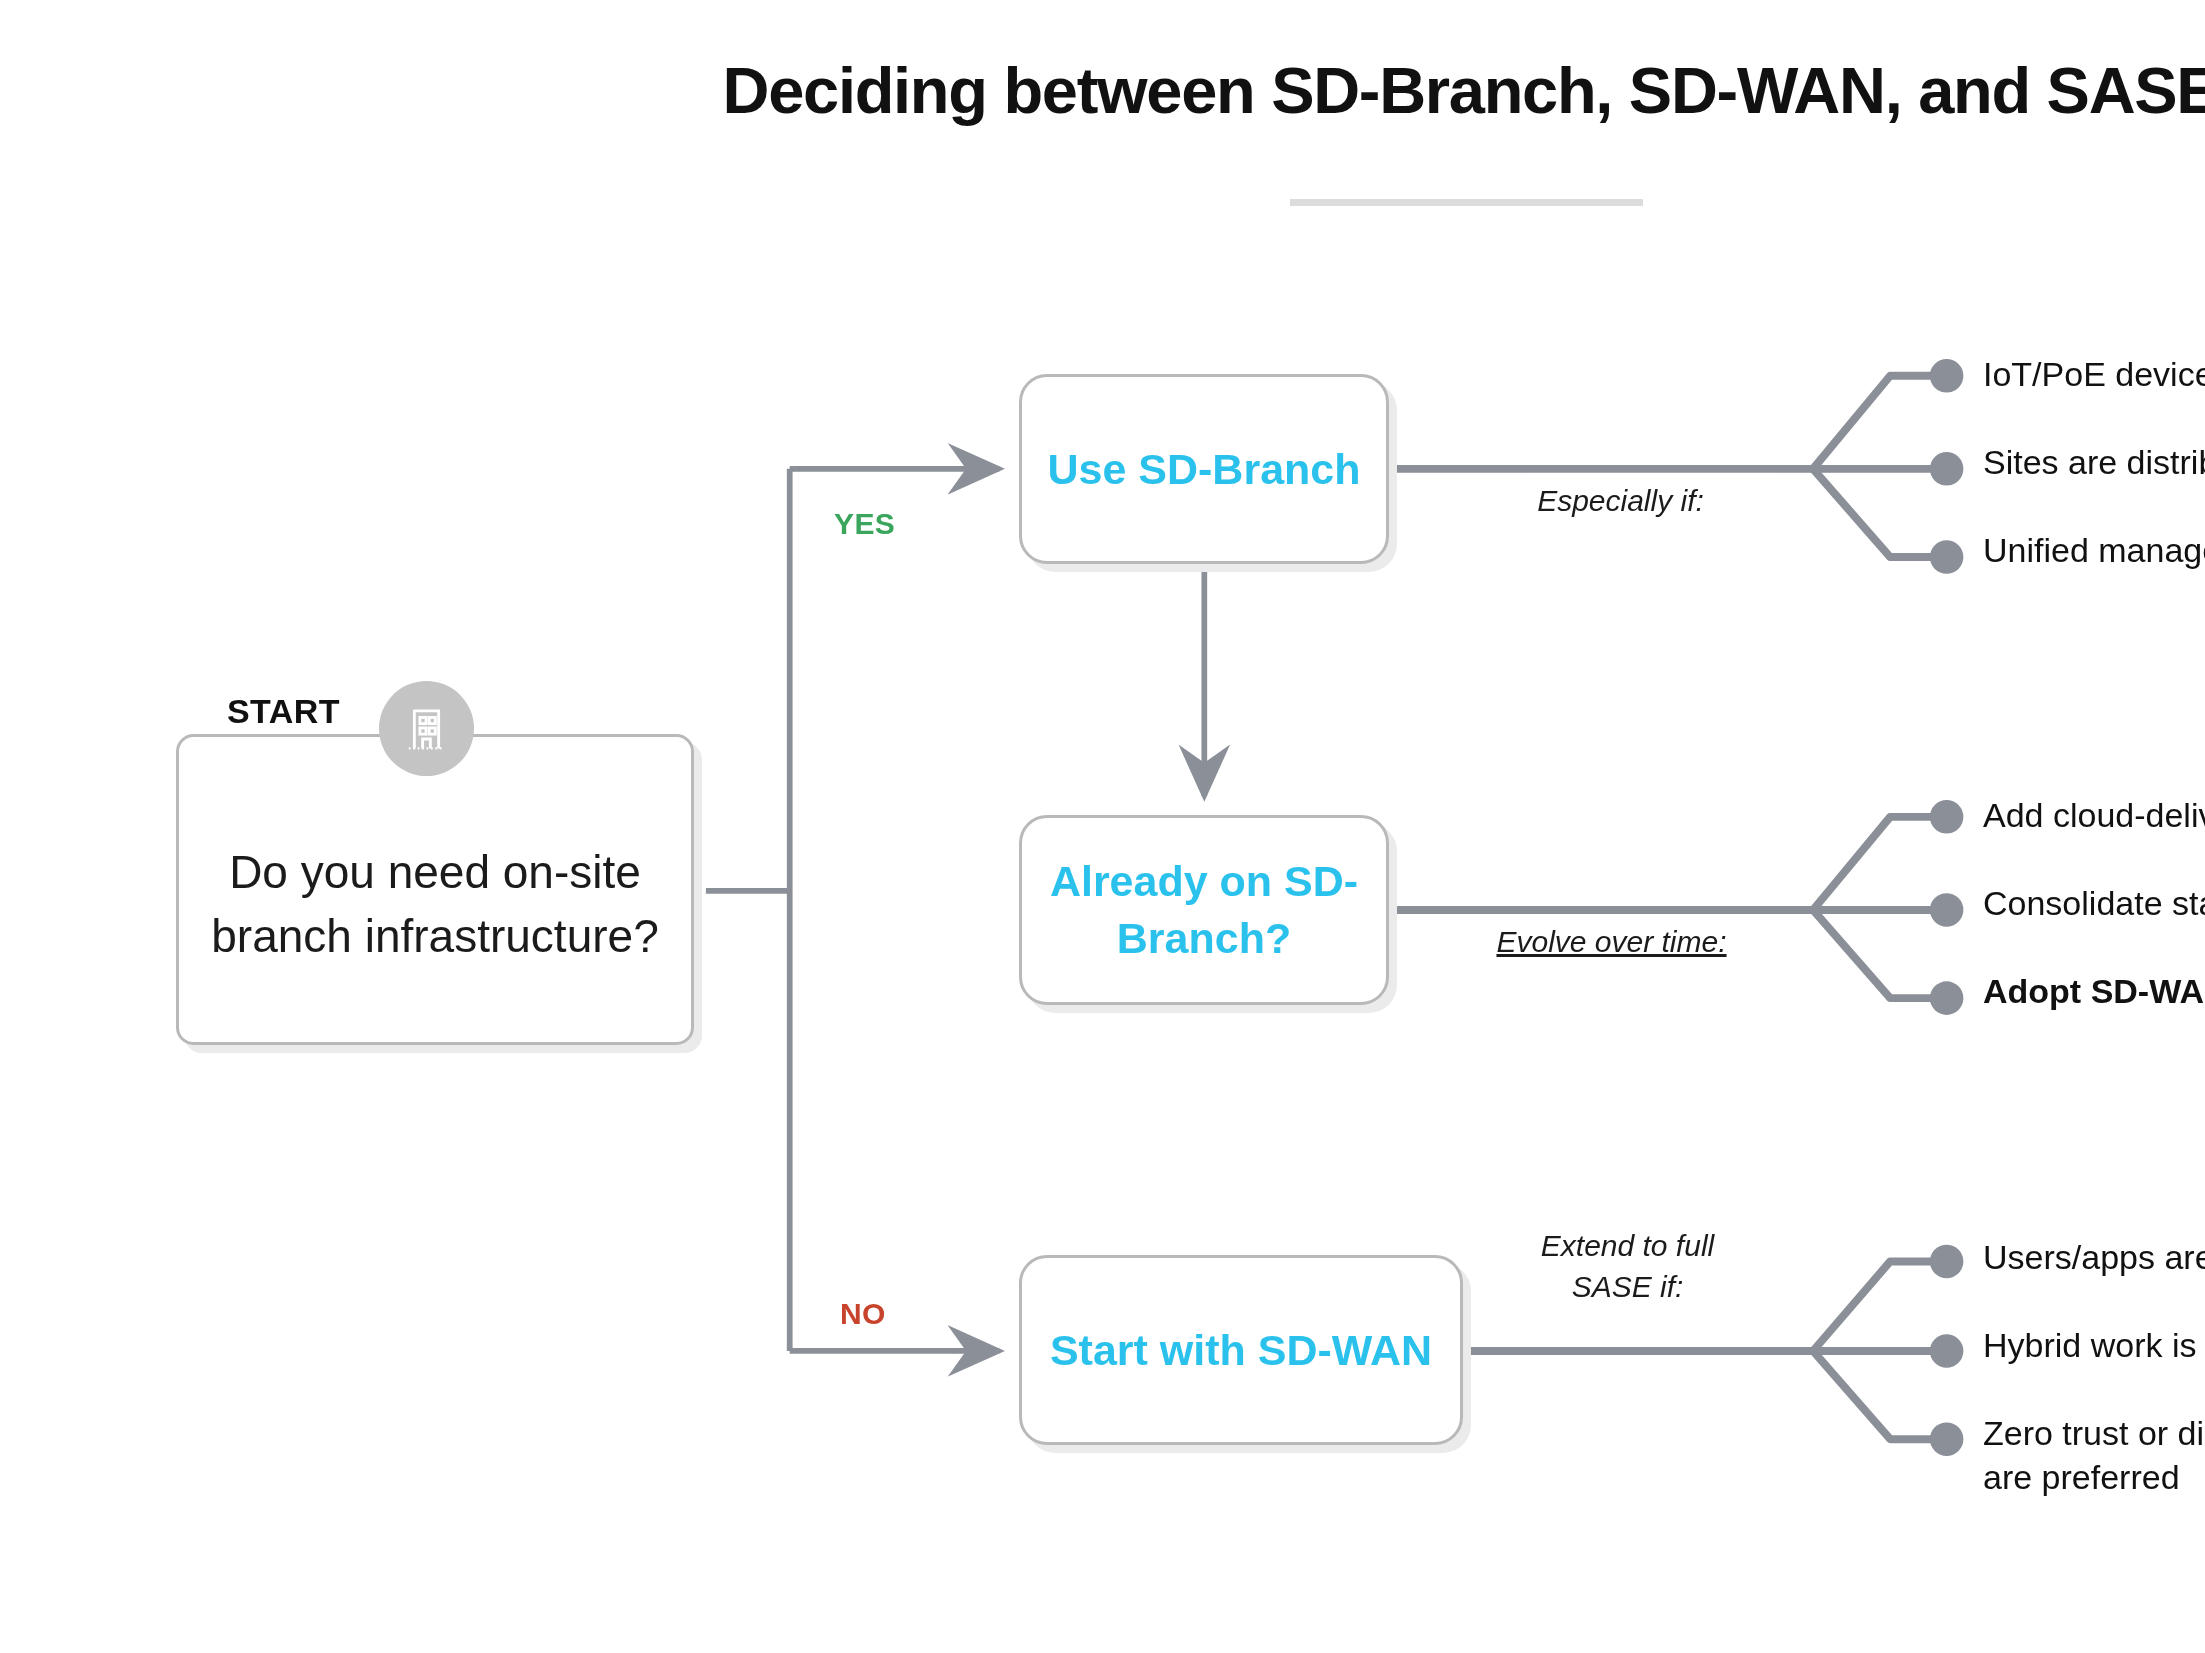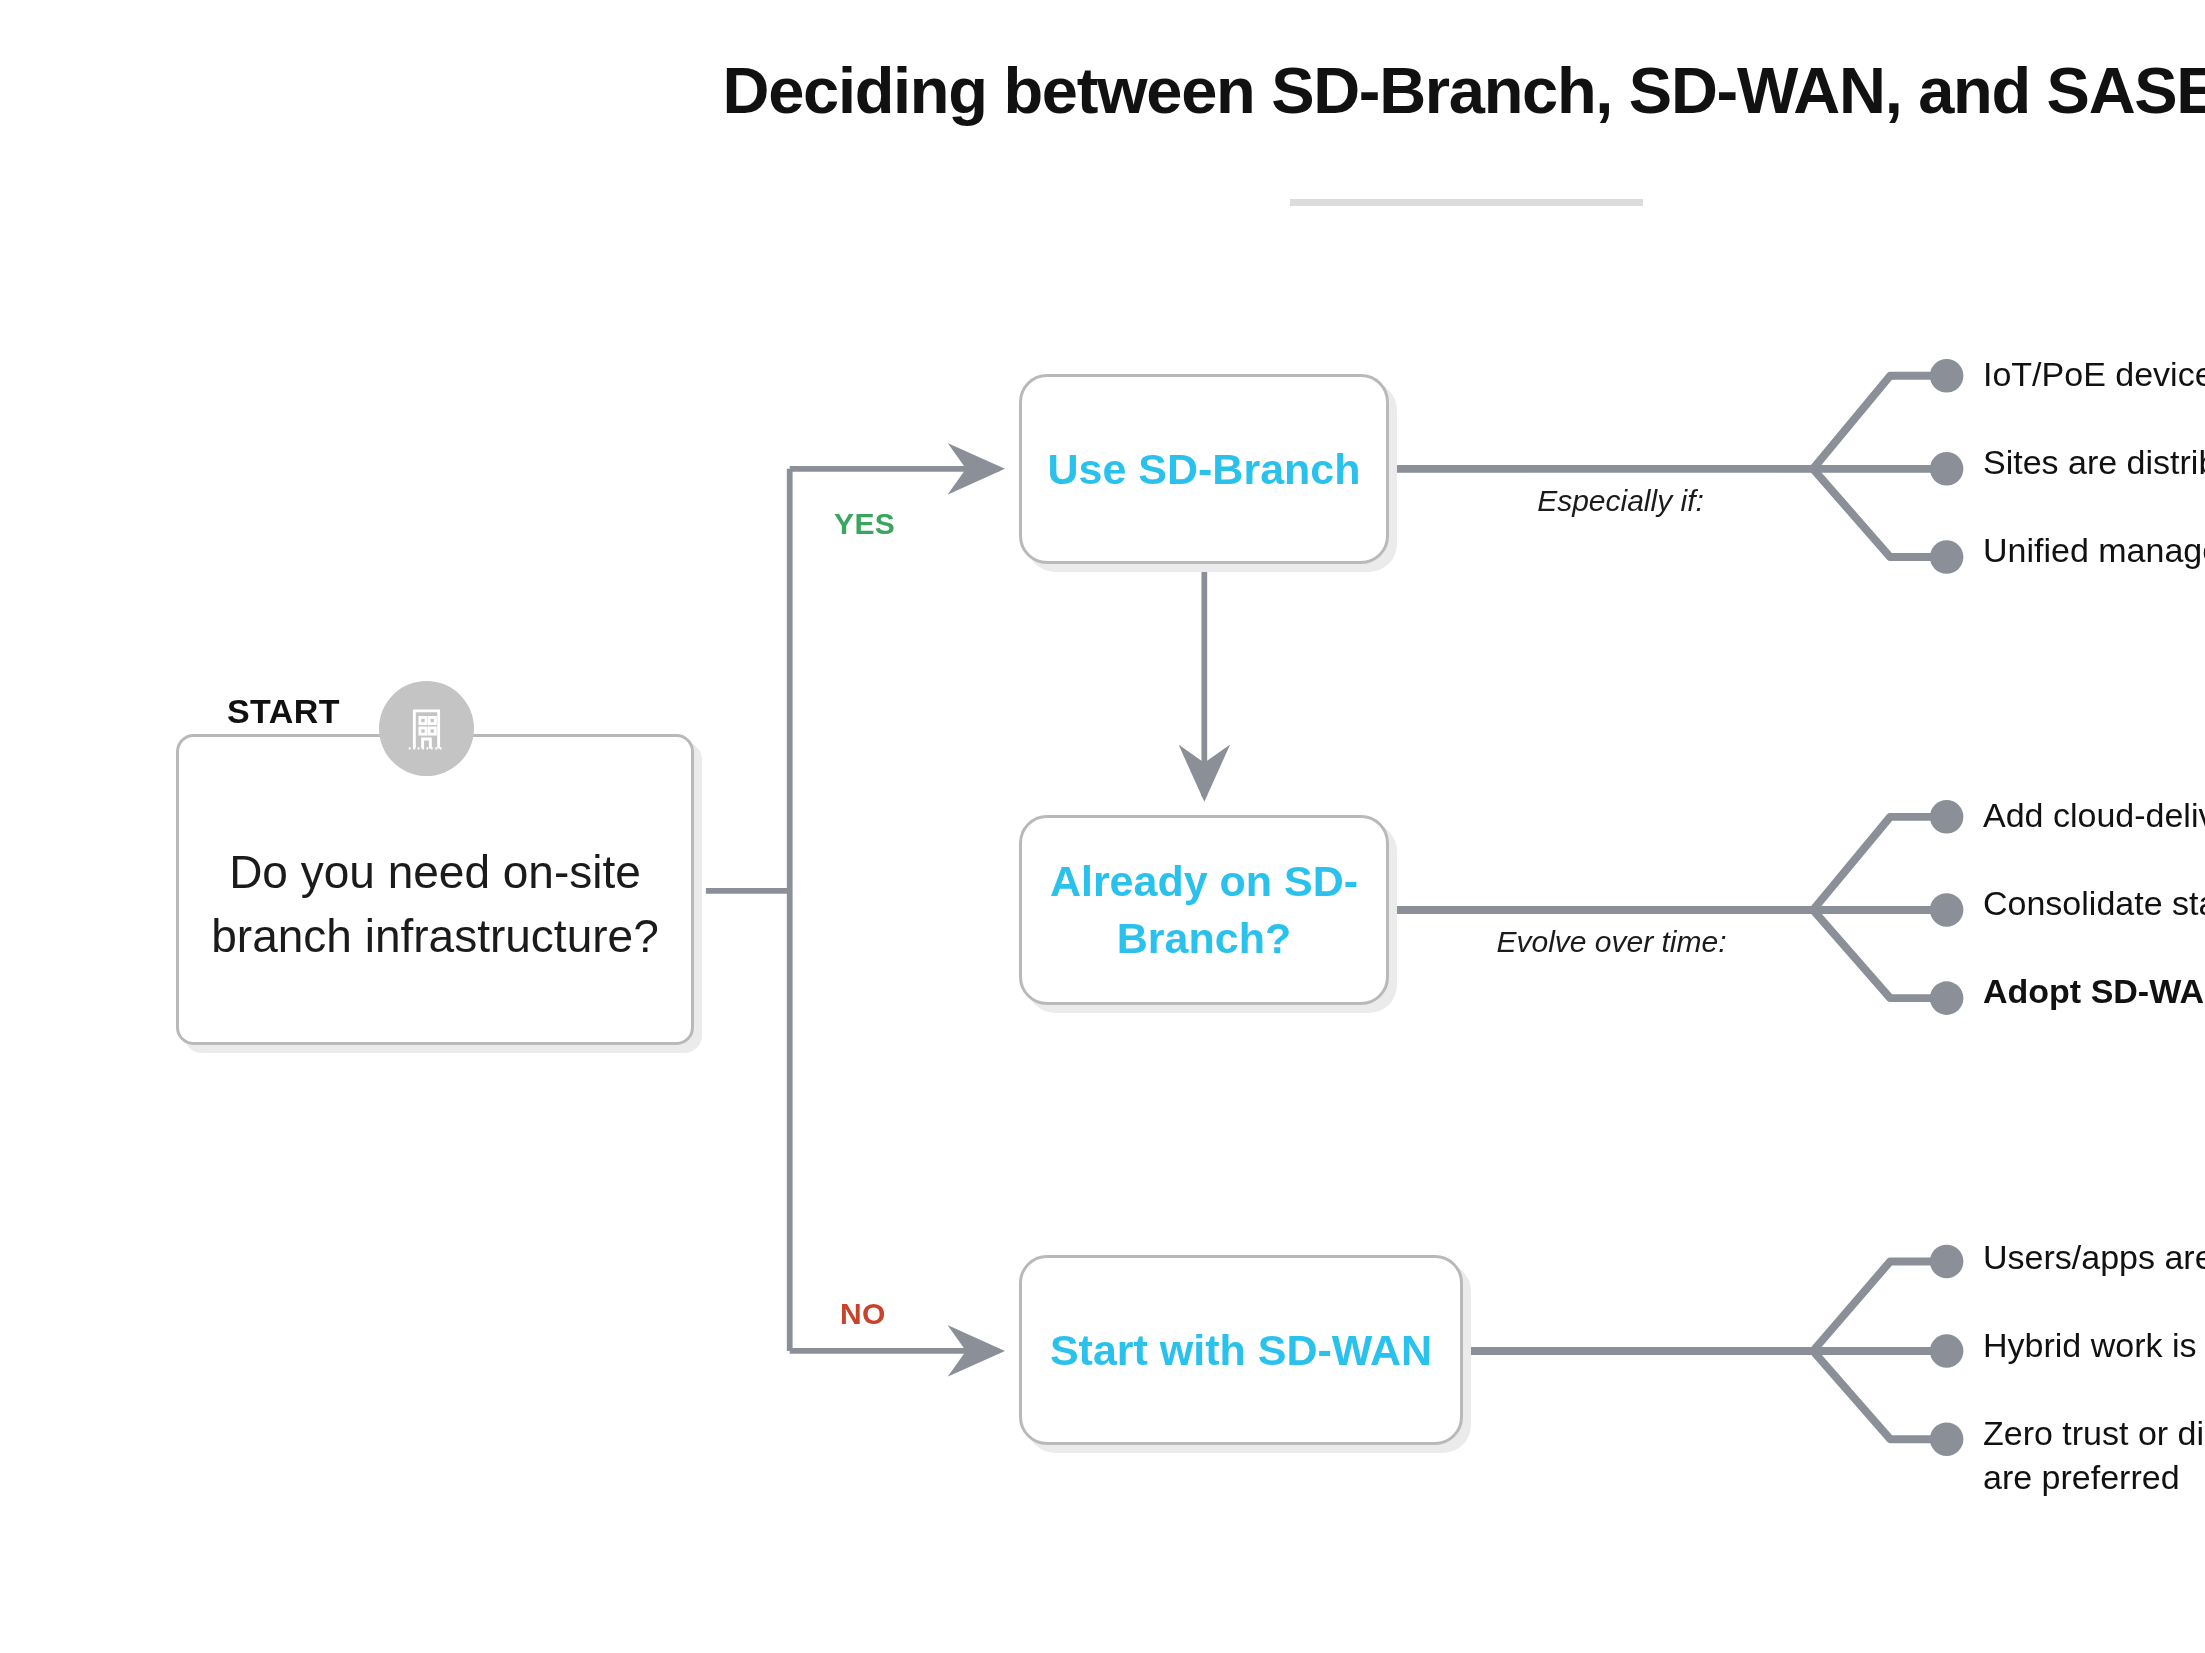--- a/index.html
+++ b/index.html
@@ -153,21 +153,21 @@
   .branch-caption {
     position: absolute;
     font-size: 30px;
     font-style: italic;
     color: #1b1b1b;
     line-height: 1.36;
     text-align: center;
     white-space: pre-line;
   }
   #caption-especially { left: 1497px; top: 481px; width: 247px; }
-  #caption-evolve     { left: 1475px; top: 922px; width: 273px; }
+  #caption-evolve     { left: 1475px; top: 922px; width: 273px; text-decoration: underline; }
   #caption-extend     { left: 1513px; top: 1226px; width: 229px; }
 
   
   .bullet-text {
     position: absolute;
     font-size: 34px;
     line-height: 1.30;
     color: #111111;
     white-space: pre-line;
   }
@@ -286,20 +286,22 @@
 SD-Branch?</div>
   </div>
 
   <div id="node-sd-wan" class="node cyan">
     <div class="node-text">Start with
 SD-WAN</div>
   </div>
 
   <div id="caption-especially" class="branch-caption">Especially if:</div>
   <div id="caption-evolve" class="branch-caption">Evolve over time:</div>
+  <div id="caption-extend" class="branch-caption">Extend to full
+SASE if:</div>
 
   <div id="b1-1" class="bullet-text">IoT/PoE devices are in use</div>
   <div id="b1-2" class="bullet-text">Sites are distributed</div>
   <div id="b1-3" class="bullet-text">Unified management is a priority</div>
 
   <div id="b2-1" class="bullet-text">Add cloud-delivered security</div>
   <div id="b2-2" class="bullet-text">Consolidate stack</div>
   <div id="b2-3" class="bullet-text bold">Adopt SD-WAN/SASE where useful</div>
 
   <div id="b3-1" class="bullet-text">Users/apps are cloud-based</div>

